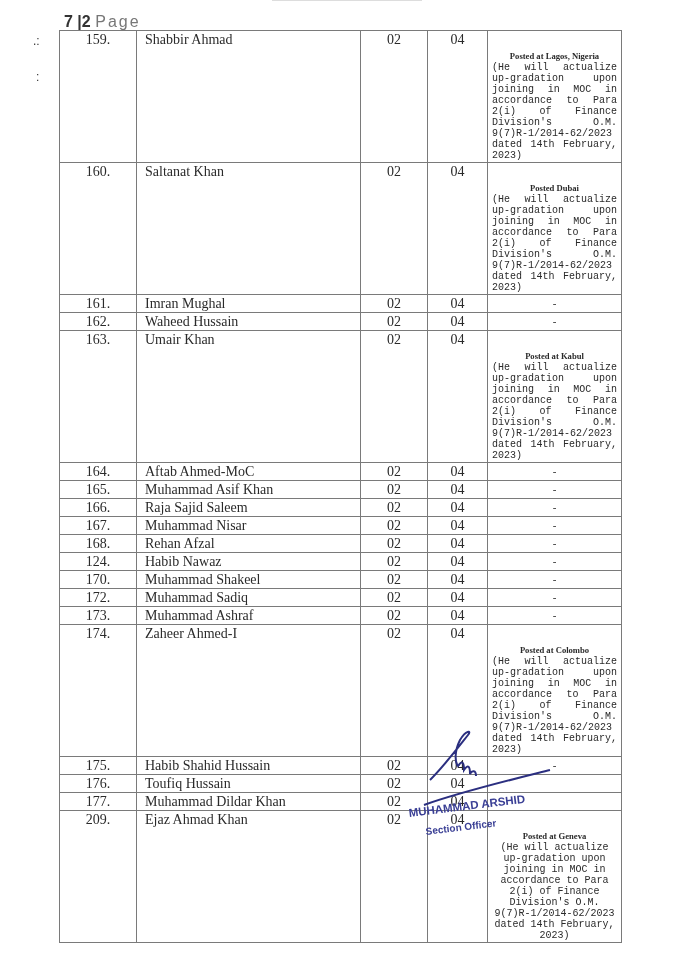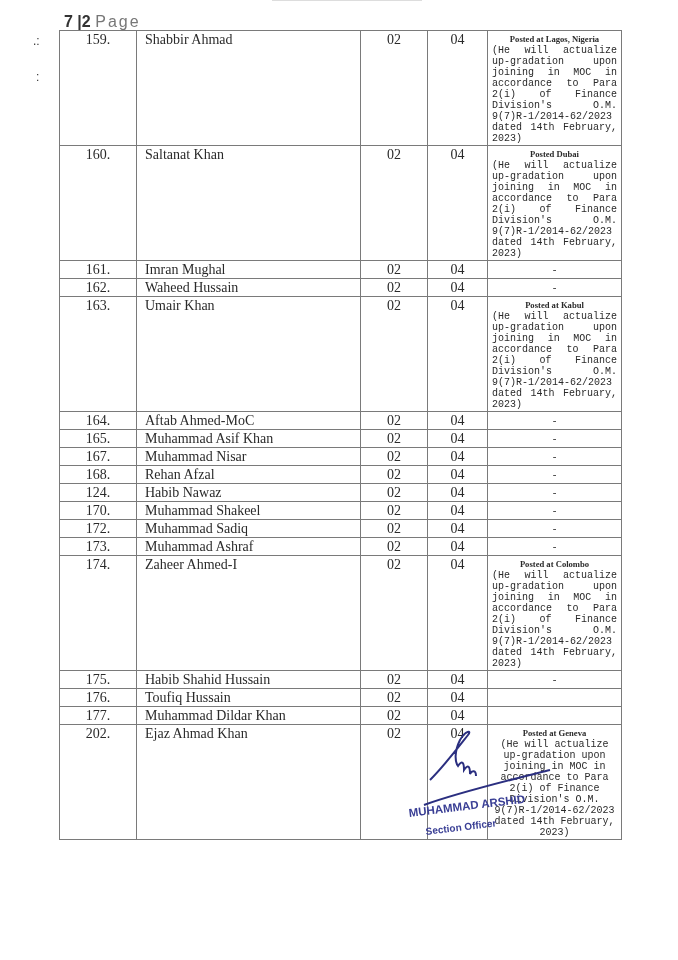--- a/index.html
+++ b/index.html
@@ -22,21 +22,21 @@
   }
   table.roster td {
     border: 1px solid #7a7a7a; vertical-align: top; padding: 0; font-size: 14px; line-height: 17px;
   }
   td.c-sno { width: 76px; text-align: center; }
   td.c-name { width: 215px; padding-left: 8px !important; }
   td.c-a { width: 66px; text-align: center; }
   td.c-b { width: 59px; text-align: center; }
   td.c-rem { width: 133px; text-align: center; }
   .rem-dash { display: block; font-size: 11px; line-height: 17px; font-weight: bold; color: #444; }
-  .rem-title { display: block; font-weight: bold; font-size: 8.6px; line-height: 11px; margin-top: 3px; }
+  .rem-title { display: block; font-weight: bold; font-size: 8.6px; line-height: 11px; margin-top: 20px; }
   .rem-body { display: block; font-size: 10px; line-height: 11px; text-align: justify; text-align-last: left; padding: 0 4px 1px 4px; font-family: Liberation Mono, monospace; }
   .rem-body.centered { text-align: center; text-align-last: center; }
   tr.tall td.c-sno, tr.tall td.c-name, tr.tall td.c-a, tr.tall td.c-b { padding-top: 0; }
   .sig {
     position: absolute; left: 410px; top: 730px; width: 150px; height: 80px;
   }
   .sig-name {
     position: absolute; left: 408px; top: 807px; font-family: "Liberation Sans", "DejaVu Sans", sans-serif;
     font-weight: bold; color: #3a3f95; font-size: 11.5px; transform: rotate(-7deg); transform-origin: left top;
   }
@@ -125,20 +125,29 @@
       <tr>
         <td class="c-sno">165.</td>
         <td class="c-name">Muhammad Asif Khan</td>
         <td class="c-a">02</td>
         <td class="c-b">04</td>
         <td class="c-rem">
           <span class="rem-dash">-</span>
         </td>
       </tr>
       <tr>
+        <td class="c-sno">166.</td>
+        <td class="c-name">Raja Sajid Saleem</td>
+        <td class="c-a">02</td>
+        <td class="c-b">04</td>
+        <td class="c-rem">
+          <span class="rem-dash">-</span>
+        </td>
+      </tr>
+      <tr>
         <td class="c-sno">167.</td>
         <td class="c-name">Muhammad Nisar</td>
         <td class="c-a">02</td>
         <td class="c-b">04</td>
         <td class="c-rem">
           <span class="rem-dash">-</span>
         </td>
       </tr>
       <tr>
         <td class="c-sno">168.</td>
@@ -216,21 +225,21 @@
       <tr>
         <td class="c-sno">177.</td>
         <td class="c-name">Muhammad Dildar Khan</td>
         <td class="c-a">02</td>
         <td class="c-b">04</td>
         <td class="c-rem">
           <span class="rem-dash">&nbsp;</span>
         </td>
       </tr>
       <tr class="tall">
-        <td class="c-sno" style="height: 78px;">202.</td>
+        <td class="c-sno" style="height: 78px;">209.</td>
         <td class="c-name" style="height: 78px;">Ejaz Ahmad Khan</td>
         <td class="c-a" style="height: 78px;">02</td>
         <td class="c-b" style="height: 78px;">04</td>
         <td class="c-rem" style="height: 78px;">
           <span class="rem-title">Posted at Geneva</span>
           <span class="rem-body centered">(He will actualize up-gradation upon joining in MOC in accordance to Para 2(i) of Finance Division's O.M. 9(7)R-1/2014-62/2023 dated 14th February, 2023)</span>
         </td>
       </tr>
     </tbody>
 </table>

